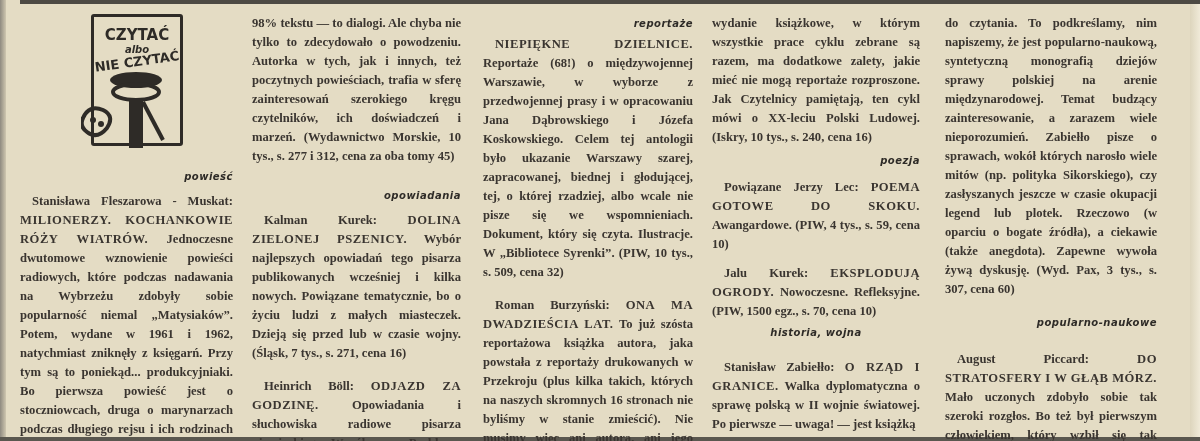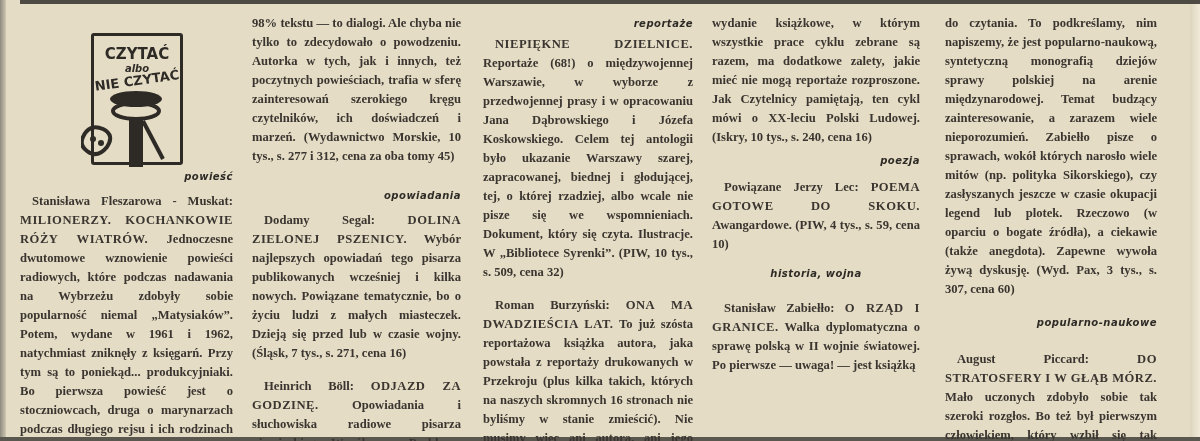--- a/index.html
+++ b/index.html
@@ -42,21 +42,21 @@
     font-size: 10px; letter-spacing: 0.5px;
     text-align: right;
     color: #2e2b27;
     margin: 0;
   }
   .italic-intro { font-style: italic; }
   .title-caps { letter-spacing: 0.5px; }
 
   
   .logo {
-    position: absolute; left: 91px; top: 33px; width: 90px; height: 132px;
+    position: absolute; left: 91px; top: 14px; width: 90px; height: 132px;
   }
   .logo-box {
     position: absolute; left: 0; top: 0; width: 86px; height: 126px;
     border: 3px solid #2e2b27; border-radius: 3px;
   }
   .logo-text {
     position: absolute; left: 0; width: 92px; text-align: center;
     font-family: "DejaVu Sans", sans-serif; font-weight: 900;
     color: #2e2b27;
   }
@@ -94,21 +94,21 @@
   </p>
 </div>
 
 <div class="col" style="left:252px; width:209px; top:14px;">
   <p class="noindent entry" style="margin-bottom:20px;">
     <span>98% tekstu — to dialogi. Ale chyba nie tylko to zdecydowało o powodzeniu. Autorka w tych, jak i innych, też poczytnych powieściach, trafia w sferę zainteresowań szerokiego kręgu czytelników, ich doświadczeń i marzeń.</span>
     <span>(Wydawnictwo Morskie, 10 tys., s. 277 i 312, cena za oba tomy 45)</span>
   </p>
   <h3 class="section-head" style="margin-bottom:6px;">opowiadania</h3>
   <p class="entry">
-    <span>Dodamy Segal:</span>
+    <span>Kalman Kurek:</span>
     <span class="title-caps">DOLINA ZIELONEJ PSZENICY.</span>
     <span>Wybór najlepszych opowiadań tego pisarza publikowanych wcześniej i kilka nowych. Powiązane tematycznie, bo o życiu ludzi z małych miasteczek. Dzieją się przed lub w czasie wojny.</span>
     <span>(Śląsk, 7 tys., s. 271, cena 16)</span>
   </p>
   <p>
     <span>Heinrich Böll:</span>
     <span class="title-caps">ODJAZD ZA GODZINĘ.</span>
     <span>Opowiadania i słuchowiska radiowe pisarza niemieckiego. Współczesne. Problemy moralne. Przełożyła T. Jędrkiewicz.</span>
     <span>(Wyd. Pax, 5 tys., s. 252, cena 25)</span>
   </p>
@@ -133,20 +133,26 @@
     <span>wydanie książkowe, w którym wszystkie prace cyklu zebrane są razem, ma dodatkowe zalety, jakie mieć nie mogą reportaże rozproszone. Jak Czytelnicy pamiętają, ten cykl mówi o XX-leciu Polski Ludowej.</span>
     <span>(Iskry, 10 tys., s. 240, cena 16)</span>
   </p>
   <h3 class="section-head" style="margin-bottom:8px;">poezja</h3>
   <p class="entry" style="margin-bottom:10px;">
     <span>Powiązane Jerzy Lec:</span>
     <span class="title-caps">POEMA GOTOWE DO SKOKU.</span>
     <span>Awangardowe.</span>
     <span>(PIW, 4 tys., s. 59, cena 10)</span>
   </p>
+  <p style="margin-bottom:2px;">
+    <span>Jalu Kurek:</span>
+    <span class="title-caps">EKSPLODUJĄ OGRODY.</span>
+    <span>Nowoczesne. Refleksyjne.</span>
+    <span>(PIW, 1500 egz., s. 70, cena 10)</span>
+  </p>
   <h3 class="section-head" style="margin-bottom:16px;text-align:center;">historia, wojna</h3>
   <p>
     <span>Stanisław Zabiełło:</span>
     <span class="title-caps">O RZĄD I GRANICE.</span>
     <span>Walka dyplomatyczna o sprawę polską w II wojnie światowej. Po pierwsze — uwaga! — jest książką</span>
   </p>
 </div>
 
 <div class="col" style="left:945px; width:212px; top:14px;">
   <p class="noindent" style="margin-bottom:14px;">

